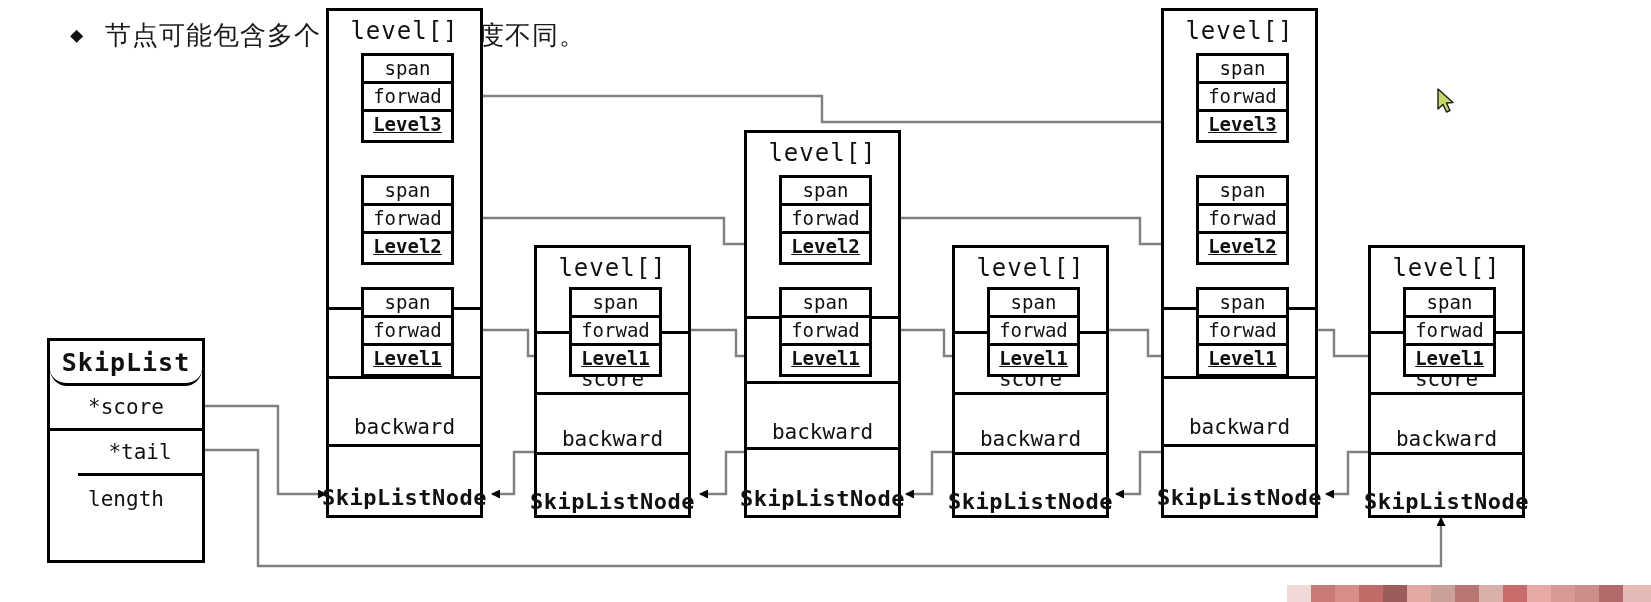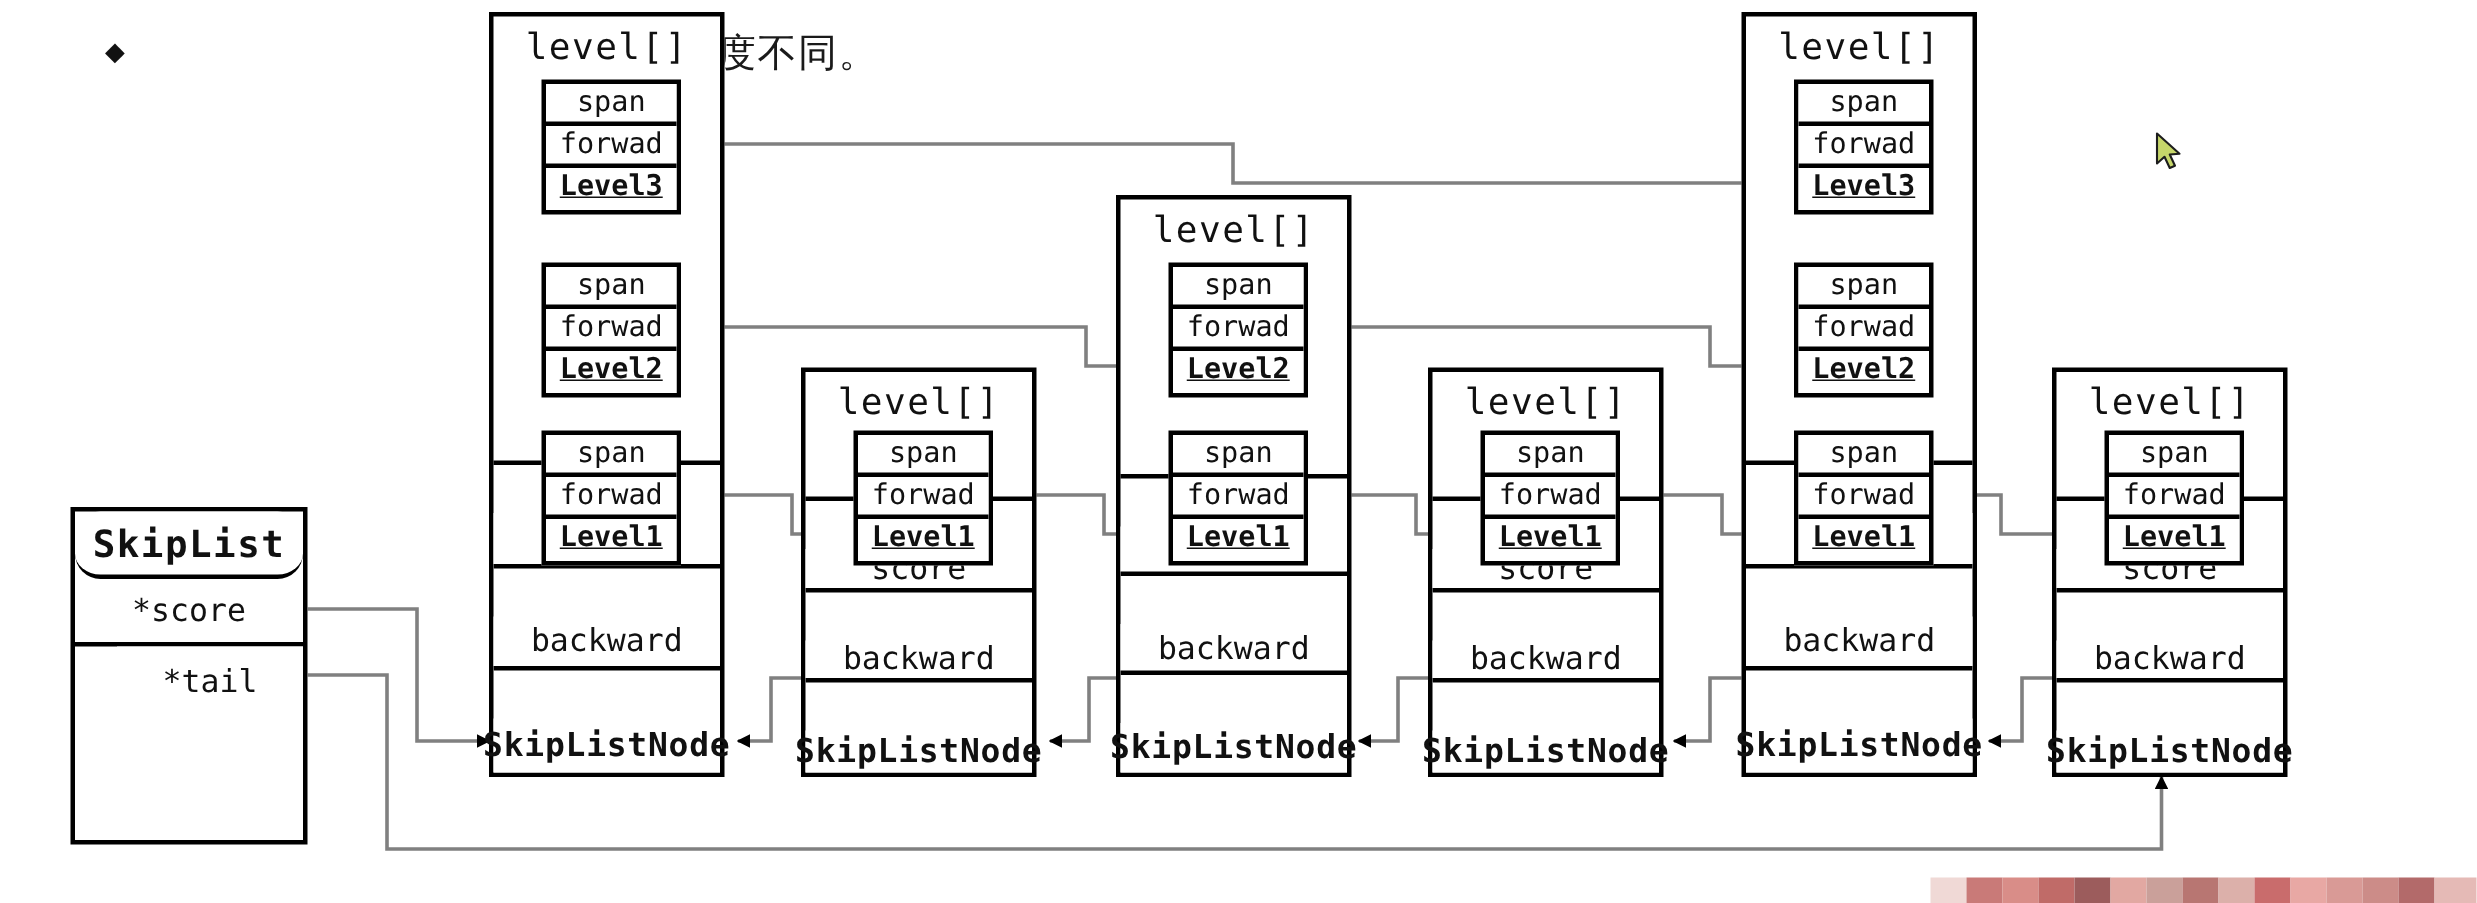--- a/index.html
+++ b/index.html
@@ -116,20 +116,21 @@
 
   
   .cursor{position:absolute;width:20px;height:26px;}
 </style>
 </head>
 <body>
 
 <div id="stage">
 
   <span class="bullet" style="left:70px;top:22px;">◆</span>
+  <span class="headline" style="left:105px;top:18px;">节点可能包含多个</span>
   <span class="headline" style="left:478px;top:18px;">度不同。</span>
 
   <svg id="wires" viewBox="0 0 1651 602">
     <defs>
       <marker id="ah" markerWidth="9" markerHeight="9" refX="8" refY="4.5" orient="auto" markerUnits="userSpaceOnUse">
         <path d="M0,0 L9,4.5 L0,9 z" fill="#000"></path>
       </marker>
     </defs>
     <g fill="none" stroke="#808080" stroke-width="2.4">
 
@@ -158,20 +159,21 @@
       <path d="M205,406 L278,406 L278,494 L326,494" marker-end="url(#ah)"></path>
 
       <path d="M205,450 L258,450 L258,566 L1441,566 L1441,518" marker-end="url(#ah)"></path>
     </g>
   </svg>
 
   <div class="struct" style="left:47px;top:338px;width:158px;height:225px;">
     <div class="srow title" style="height:45px;">SkipList</div>
     <div class="srow" style="height:45px;">*score</div>
     <div class="srow" style="height:45px;margin-left:28px;">*tail</div>
+    <div class="srow" style="height:45px;">length</div>
   </div>
 
   <div class="node" style="left:326px;top:8px;width:157px;height:510px;">
     <div class="levelarea" style="height:375px;">
       <div class="levelcaption">level[]</div>
       <div class="levelblk" style="left:32px;top:42px;width:93px;height:90px;">
         <div>span</div>
         <div>forwad</div>
         <div>Level3</div>
       </div>

